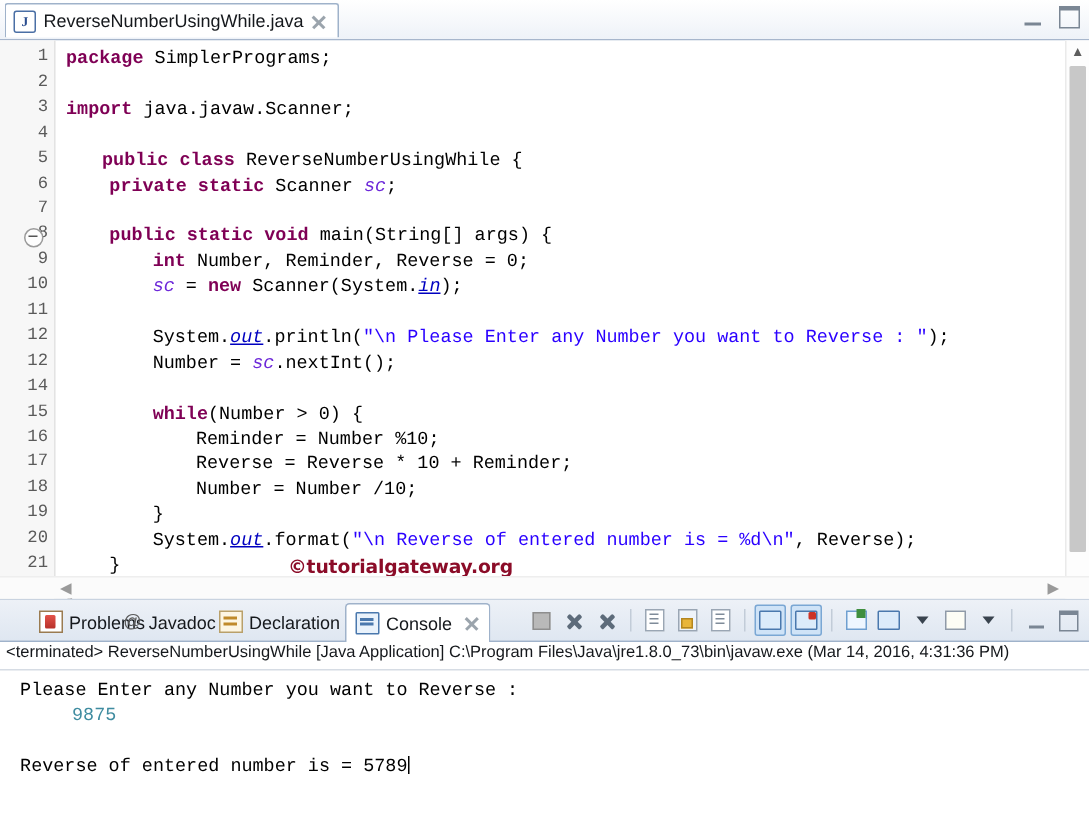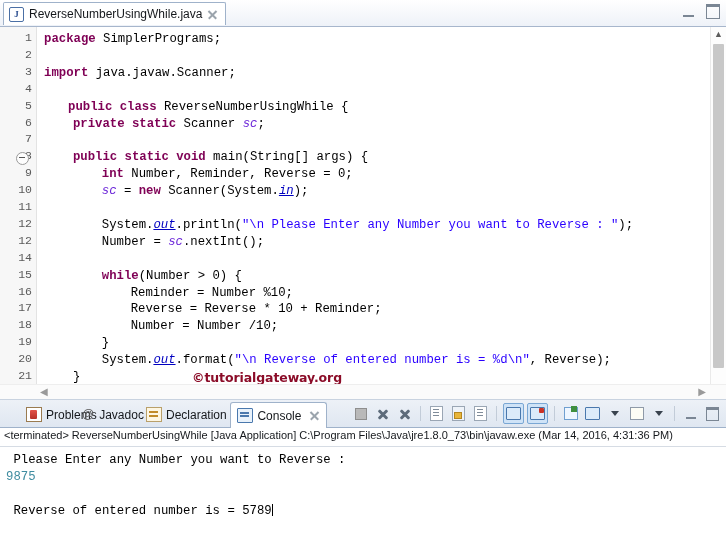--- a/index.html
+++ b/index.html
@@ -112,21 +112,21 @@
   .newico{width:12px;height:11px;background:#fdfdf5;border:1px solid #8f9aa8;}
   .minico{width:10px;height:8px;border-bottom:2px solid #7a8694;}
   .maxico{width:11px;height:10px;border:1.5px solid #7a8694;border-top-width:3px;}
 
   
   .console{position:relative;background:#ffffff;height:133px;}
   .termline{position:absolute;left:4px;top:1px;right:4px;font-size:11px;color:#15181c;
             white-space:nowrap;overflow:hidden;font-family:Liberation Sans, sans-serif;}
   .cline{position:absolute;left:6px;white-space:pre;
          font-family:"Liberation Mono","DejaVu Sans Mono",monospace;font-size:12.3px;color:#000;}
-  .cin{color:#3f8ca0;}
+  .cin{color:#3f8ca0;margin-left:42px;}
   .cursor{display:inline-block;width:1px;height:12px;background:#000;vertical-align:-2px;}
   .csep{position:absolute;left:0;right:0;top:18px;height:1px;background:#d6dce4;}
 </style>
 </head>
 <body>
 
 <div class="app">
 
   <div class="tabstrip">
     <div class="etab sel">

